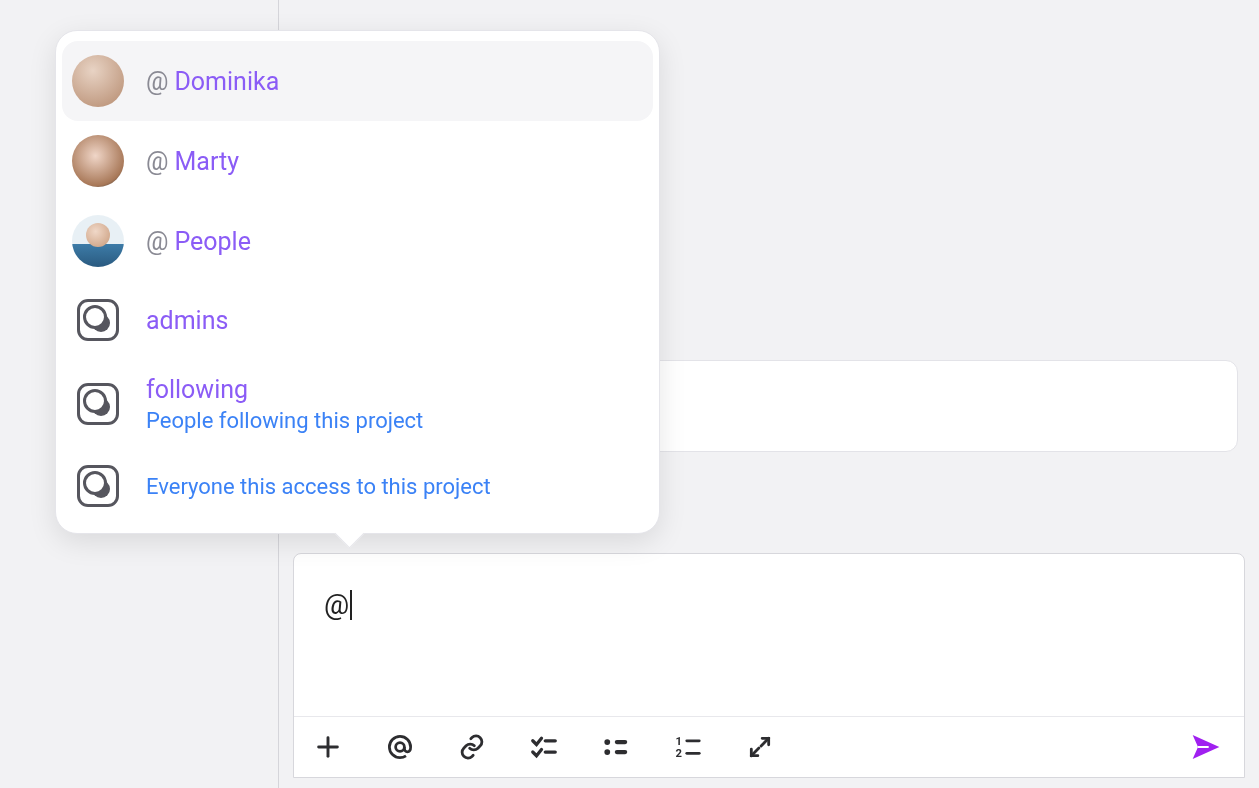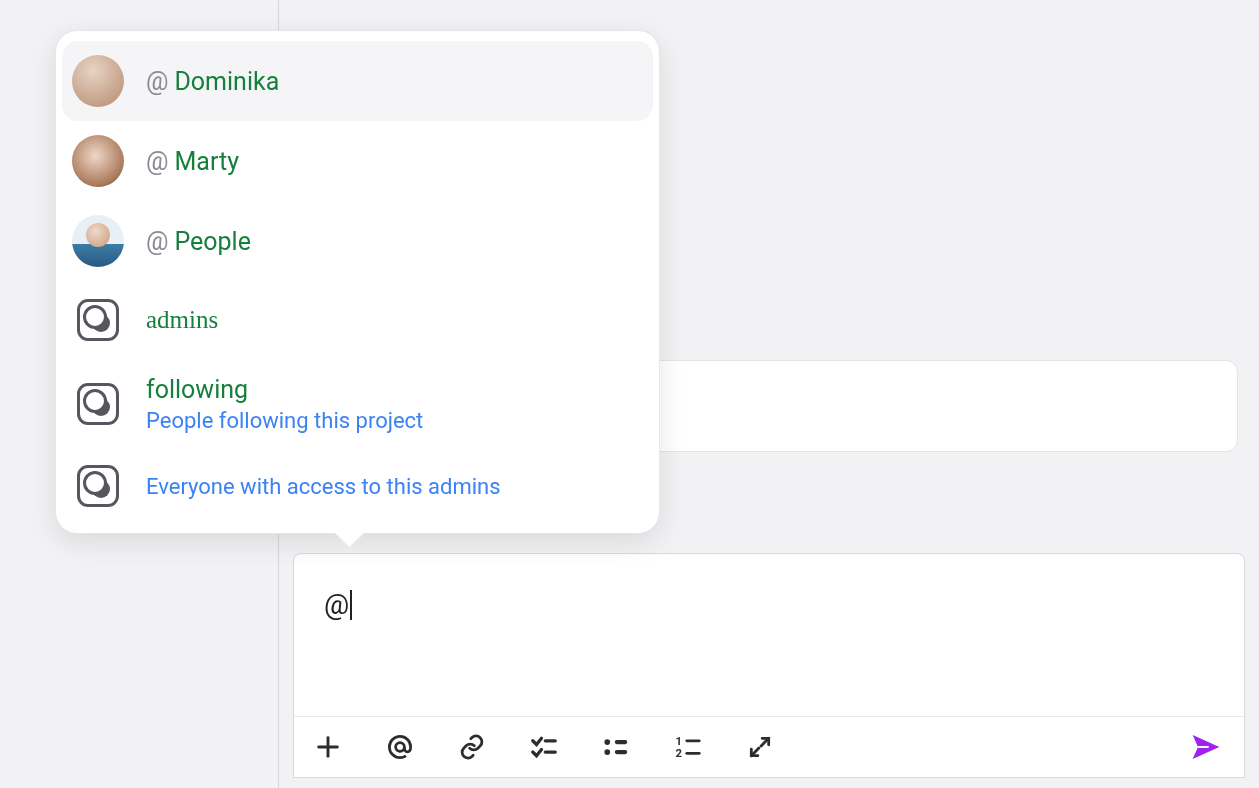--- a/index.html
+++ b/index.html
@@ -191,29 +191,28 @@
       font-size: 25px;
       color: #1a1a1a;
       display: flex;
       align-items: baseline;
       gap: 6px;
     }
     .mention-at {
       color: #8a8a94;
       font-weight: 400;
     }
-    .mention-primary { color: #15803d; }
+    .mention-primary { color: #8b5cf6; }
     .mention-desc {
       font-size: 22px;
       color: #3b82f6;
     }
     .group-row {
       padding-top: 18px;
       padding-bottom: 18px;
-      font-family: Liberation Serif, serif;
     }
     .group-row-tall {
       padding-top: 16px;
       padding-bottom: 16px;
     }
   </style>
 </head>
 <body>
 
 <div class="vertical-divider"></div>
@@ -340,17 +339,17 @@
         </div>
       <div class="mention-desc">People following this project</div>
     </div>
   </div>
 
   <div class="mention-item group-row-tall">
     <div class="group-icon">
         <div class="group-icon-inner"></div>
       </div>
     <div class="mention-label">
-      <div class="mention-desc">Everyone with access to this admins</div>
+      <div class="mention-desc">Everyone this access to this project</div>
     </div>
   </div>
 
 </div>
 
 </body></html>

